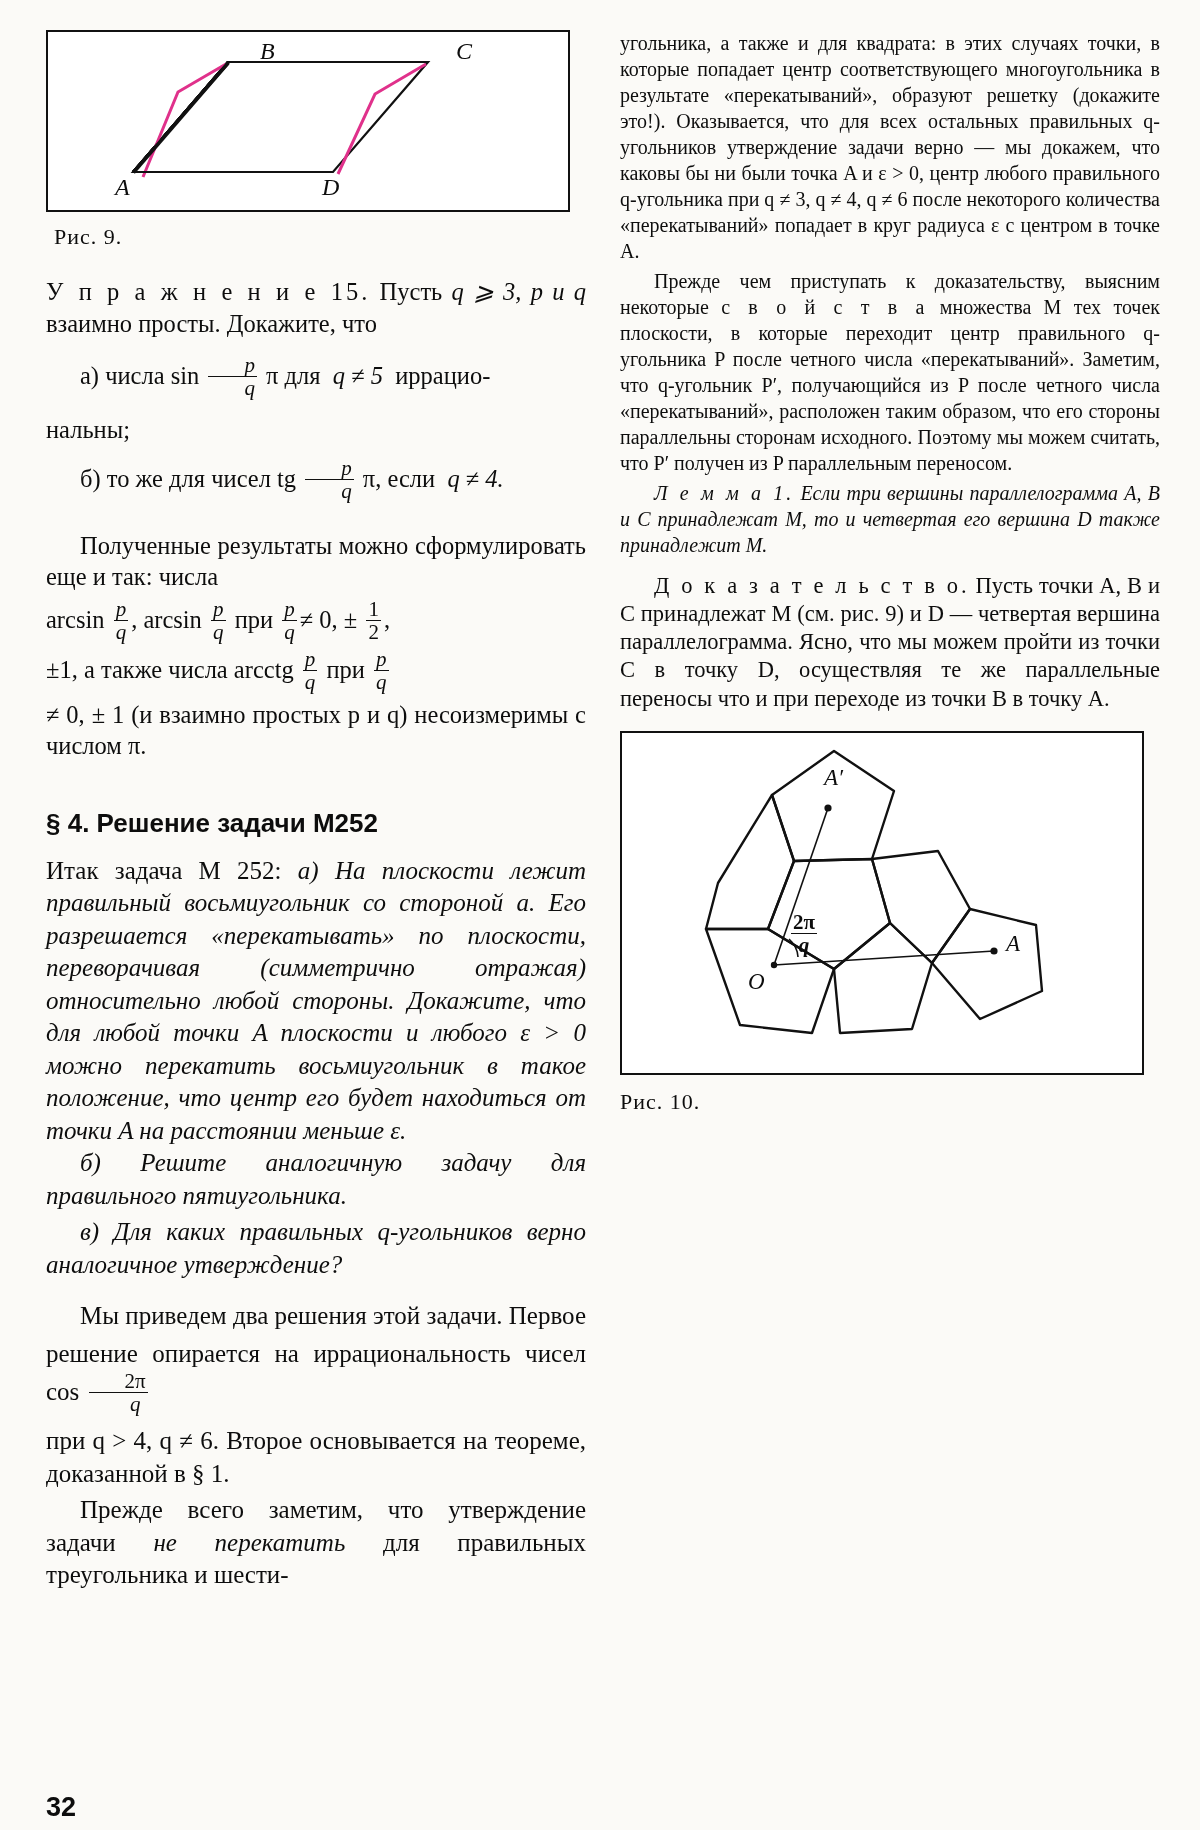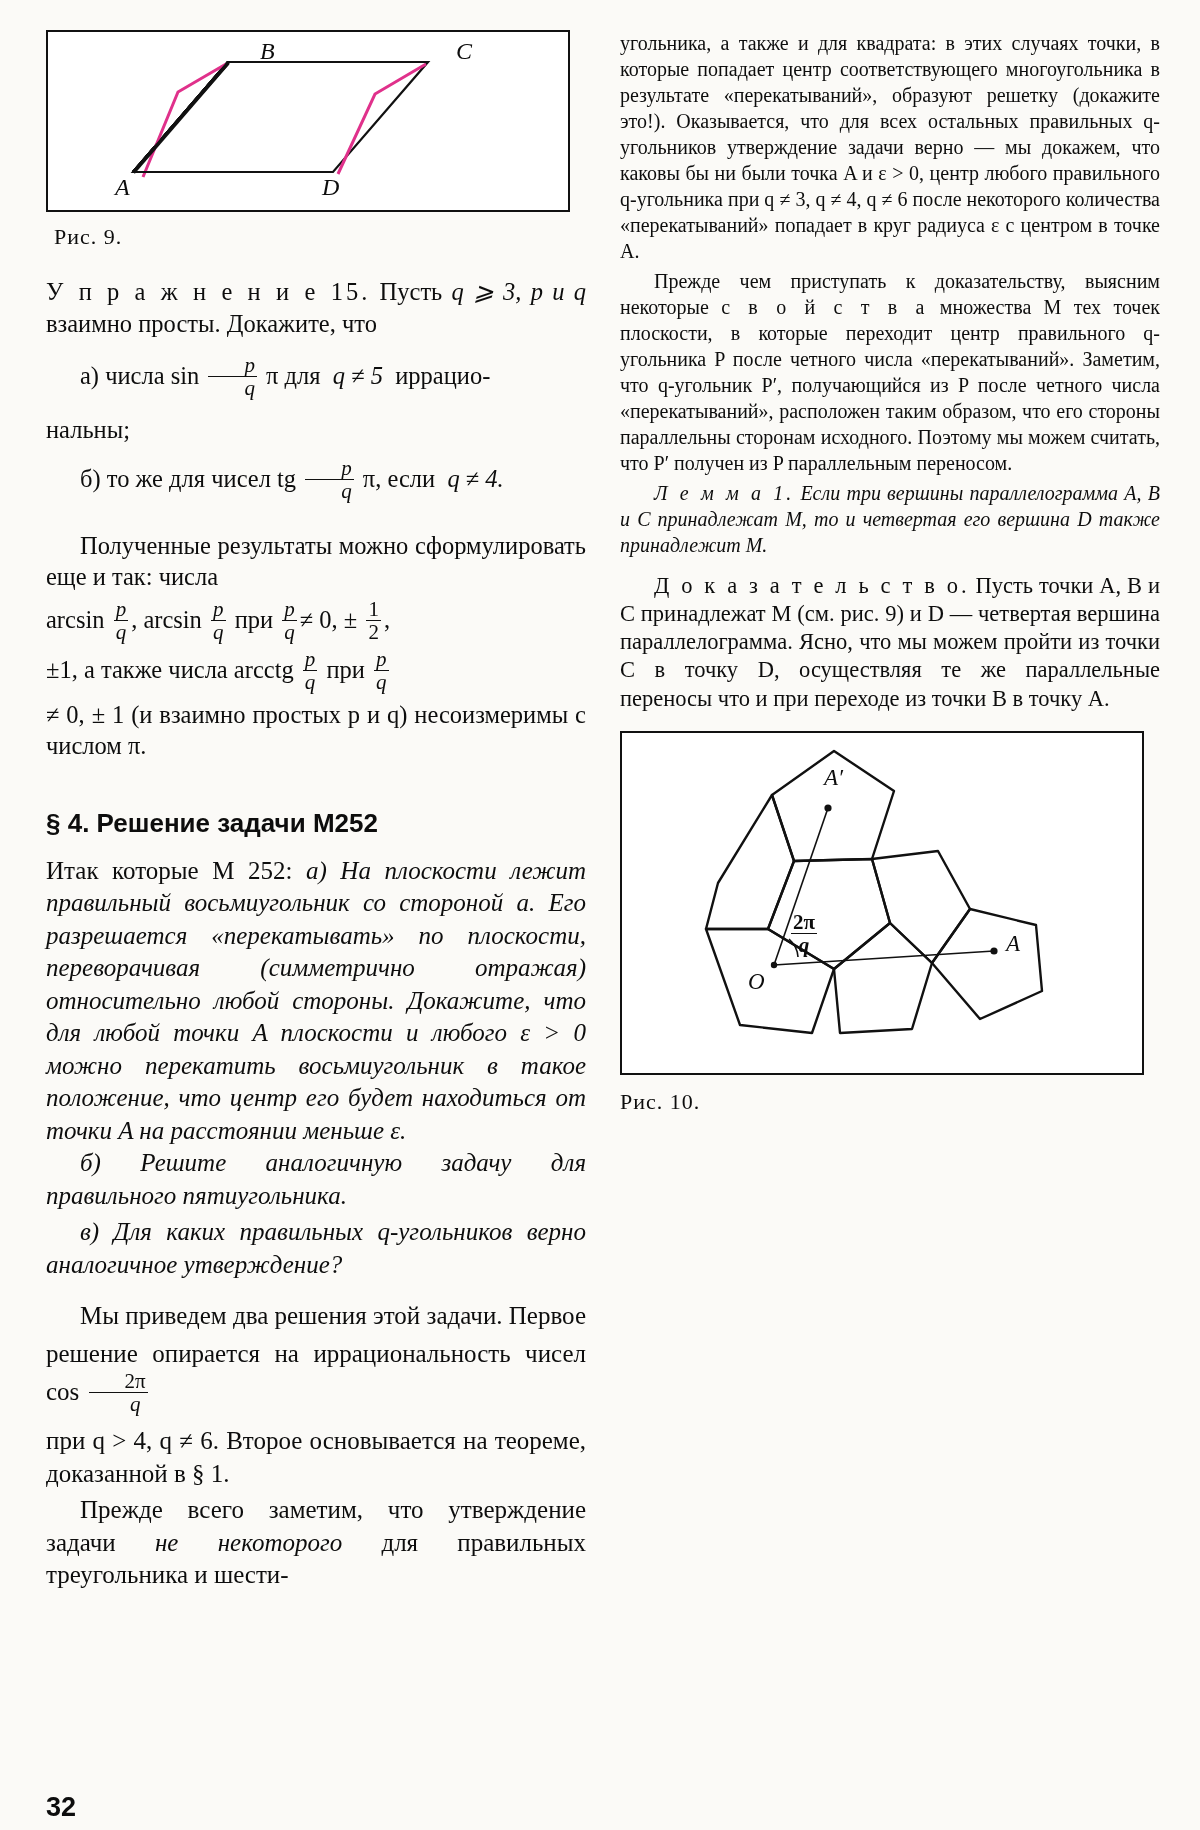--- a/index.html
+++ b/index.html
@@ -231,42 +231,42 @@
         <span class="num">p</span>
         <span class="den">q</span>
       </span>
     </p>
 
     <p class="para" style="margin-top:4px">≠ 0, ± 1 (и взаимно простых p и q) несоизмеримы с числом π.</p>
 
     <h2 class="section">§ 4. Решение задачи М252</h2>
 
     <p class="bodytext">
-      <span>Итак которые М 252:</span>
+      <span>Итак задача М 252:</span>
       <span class="it">а)</span>
       <span class="it">На плоскости лежит правильный восьмиугольник со стороной a. Его разрешается «перекатывать» по плоскости, переворачивая (симметрично отражая) относительно любой стороны. Докажите, что для любой точки A плоскости и любого ε &gt; 0 можно перекатить восьмиугольник в такое положение, что центр его будет находиться от точки A на расстоянии меньше ε.</span>
     </p>
 
     <p class="bodytext indent it" style="">б) Решите аналогичную задачу для правильного пятиугольника.</p>
 
     <p class="bodytext indent it" style="margin-top:4px">в) Для каких правильных q-угольников верно аналогичное утверждение?</p>
 
     <p class="bodytext indent" style="margin-top:16px;line-height:1.5">
       <span>Мы приведем два решения этой задачи. Первое решение опирается на иррациональность чисел cos</span>
       <span class="frac">
         <span class="num" style="font-style:normal">2π</span>
         <span class="den">q</span>
       </span>
     </p>
 
     <p class="bodytext" style="margin-top:8px">при  q &gt; 4,  q ≠ 6. Второе основывается на теореме, доказанной в § 1.</p>
 
     <p class="bodytext indent" style="margin-top:4px">
       <span>Прежде всего заметим, что утверждение задачи</span>
-      <span class="it">не некоторого</span>
+      <span class="it">не перекатить</span>
       <span>для правильных треугольника и шести-</span>
     </p>
 
   </div>
 
   <div class="col col-right">
 
     <p class="rp">угольника, а также и для квадрата: в этих случаях точки, в которые попадает центр соответствующего многоугольника в результате «перекатываний», образуют решетку (докажите это!). Оказывается, что для всех остальных правильных q-угольников утверждение задачи верно — мы докажем, что каковы бы ни были точка    A и ε &gt; 0, центр любого правильного q-угольника при q ≠ 3, q ≠ 4,   q ≠ 6 после некоторого количества «перекатываний» попадает в круг радиуса ε с центром в точке A.</p>
 
     <p class="rp indent" style="margin-top:4px">

